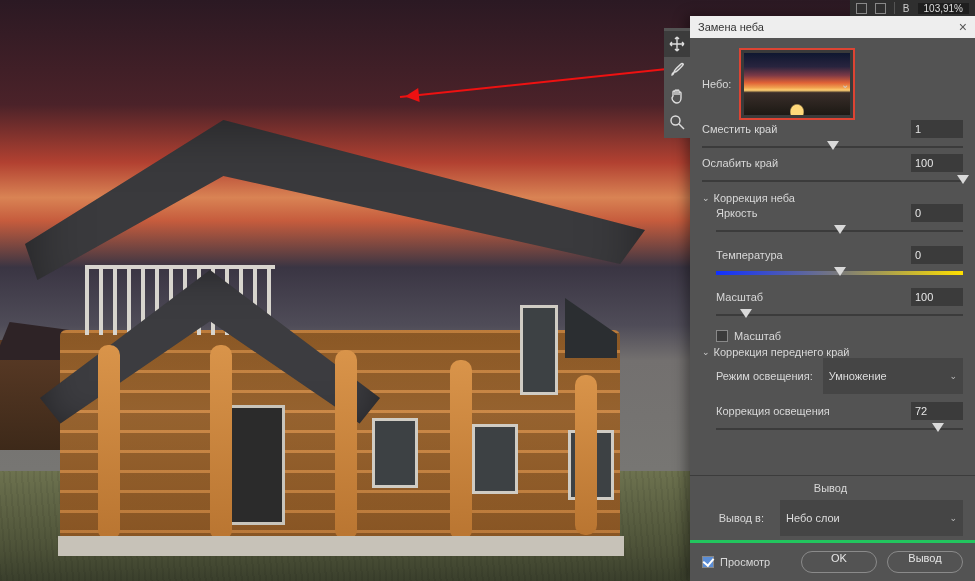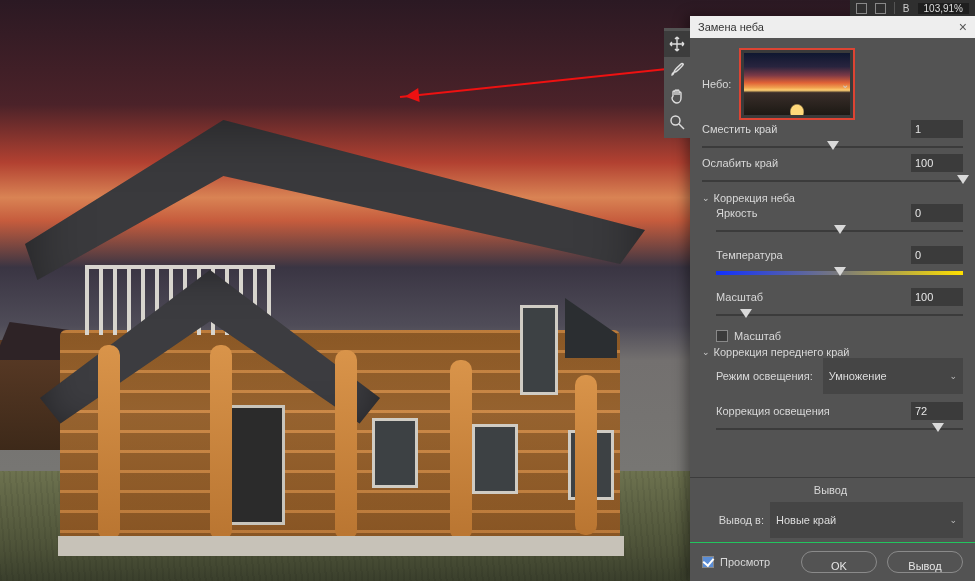--- a/index.html
+++ b/index.html
@@ -166,38 +166,38 @@
     display:flex; align-items:center; justify-content:space-between;
     padding:0 6px; font-size:11px; cursor:pointer;
   }
   .select .dd{font-size:9px;color:#bbb;}
 
   .output-sec{
     border-top:1px solid #3c3c3c; padding:6px 12px 4px 12px;
     display:flex; flex-direction:column; gap:6px;
     background:#535353;
   }
-  .output-row{display:flex; align-items:center; gap:6px;}
+  .output-row{display:flex; align-items:center; gap:16px;}
   .output-label{text-align:right; width:62px;}
 
   .footer{
-    border-top:1px solid #22c55e; padding:8px 12px;
+    border-top:3px solid #22c55e; padding:8px 12px;
     display:flex; align-items:center; gap:10px;
     background:#535353;
   }
   .footer .chk{margin-right:auto;}
   .footer .chkbox.checked{background:#5a8dd6; position:relative;}
   .footer .chkbox.checked::after{
     content:""; position:absolute; left:2px; top:-1px; width:5px; height:8px;
     border:solid #fff; border-width:0 2px 2px 0; transform:rotate(40deg);
   }
   .btn{
     width:76px; height:22px; border:1px solid #8a8a8a; border-radius:11px;
     background:#535353; color:#e6e6e6; font-size:11px; cursor:pointer;
-    display:flex; align-items:flex-end; justify-content:center;
+    display:flex; align-items:flex-start; justify-content:center;
   }
 </style>
 </head>
 <body>
 
 <div class="canvas">
   <div class="neighbor"></div>
   <div class="neighbor-roof"></div>
   <div class="grass"></div>
   <div class="house">
@@ -356,21 +356,21 @@
     </div>
   </div>
 
   <div class="output-sec">
     <div style="text-align:center; padding-right:4px;">
       <span>Вывод</span>
     </div>
     <div class="output-row">
       <span class="output-label">Вывод в:</span>
       <div class="select">
-        <span>Новые край</span>
+        <span>Небо слои</span>
         <span class="dd">⌄</span>
       </div>
     </div>
   </div>
 
   <div class="footer">
     <div class="chk">
       <span class="chkbox checked"></span>
       <span>Просмотр</span>
     </div>

